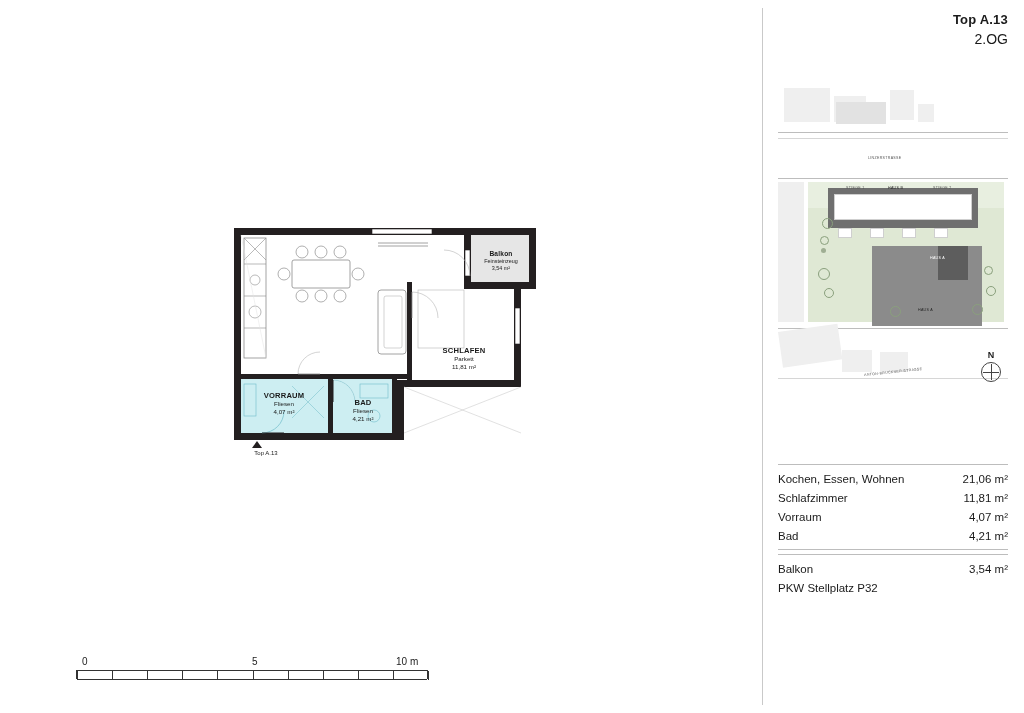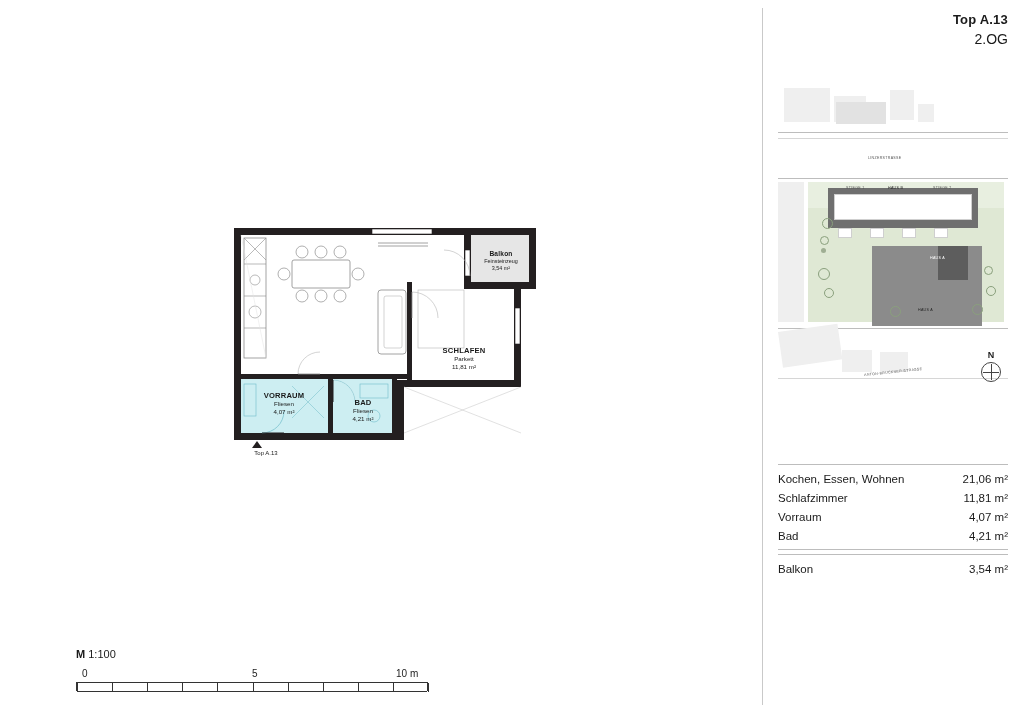--- a/index.html
+++ b/index.html
@@ -200,20 +200,24 @@
 
       <div class="hr"></div>
 
 
       <div class="hr"></div>
 
       <div class="arow">
         <span class="lbl">Balkon</span>
         <span class="val">3,54 m²</span>
       </div>
+      <div class="arow">
+        <span class="lbl">PKW Stellplatz P32</span>
+        <span class="val"></span>
+      </div>
     </div>
   </div>
 
   <div class="plan">
 
     <div class="wall" style="left:2px;top:0px;width:237px;height:7px;"></div>
     <div class="wall" style="left:2px;top:0px;width:7px;height:158px;"></div>
     <div class="wall" style="left:2px;top:205px;width:170px;height:7px;"></div>
     <div class="wall" style="left:2px;top:148px;width:7px;height:64px;"></div>
     <div class="wall" style="left:232px;top:0px;width:7px;height:58px;"></div>
@@ -317,24 +321,20 @@
       <div class="rname">Balkon</div>
       <div class="rsub">Feinsteinzeug</div>
       <div class="rarea">3,54 m²</div>
     </div>
 
     <div class="arrow-up" style="left:20px;top:213px;"></div>
     <div class="toplabel" style="left:4px;top:222px;width:60px;">Top A.13</div>
   </div>
 
   <div class="scalewrap">
-    <div class="scale-title">
-      <b>M</b>
-      <span>1:100</span>
-    </div>
     <div class="scale-nums">
       <span style="left:6px;">0</span>
       <span style="left:176px;">5</span>
       <span style="left:320px;">10 m</span>
     </div>
     <div class="scale-bar">
       <div class="tick" style="left:0px;"></div>
       <div class="tick" style="left:35px;"></div>
       <div class="tick" style="left:70px;"></div>
       <div class="tick" style="left:105px;"></div>

